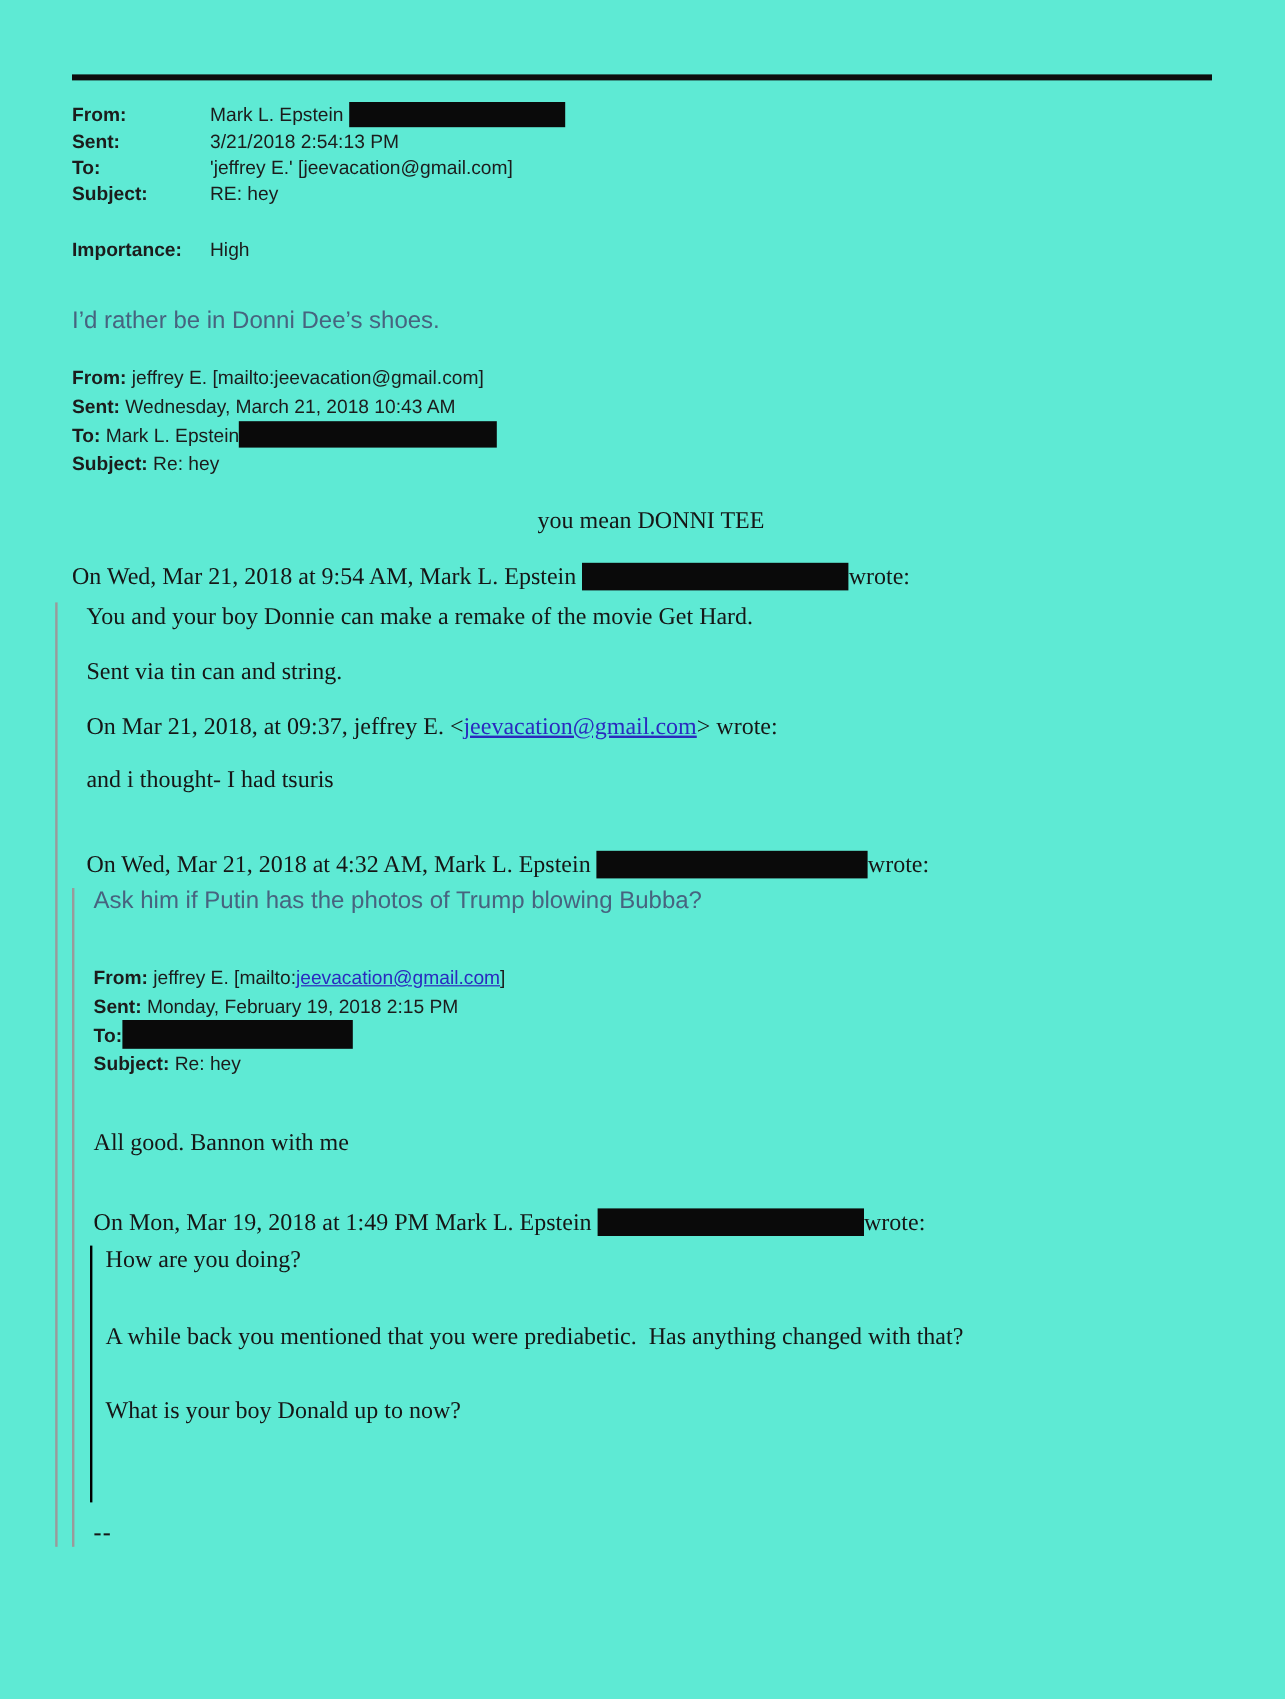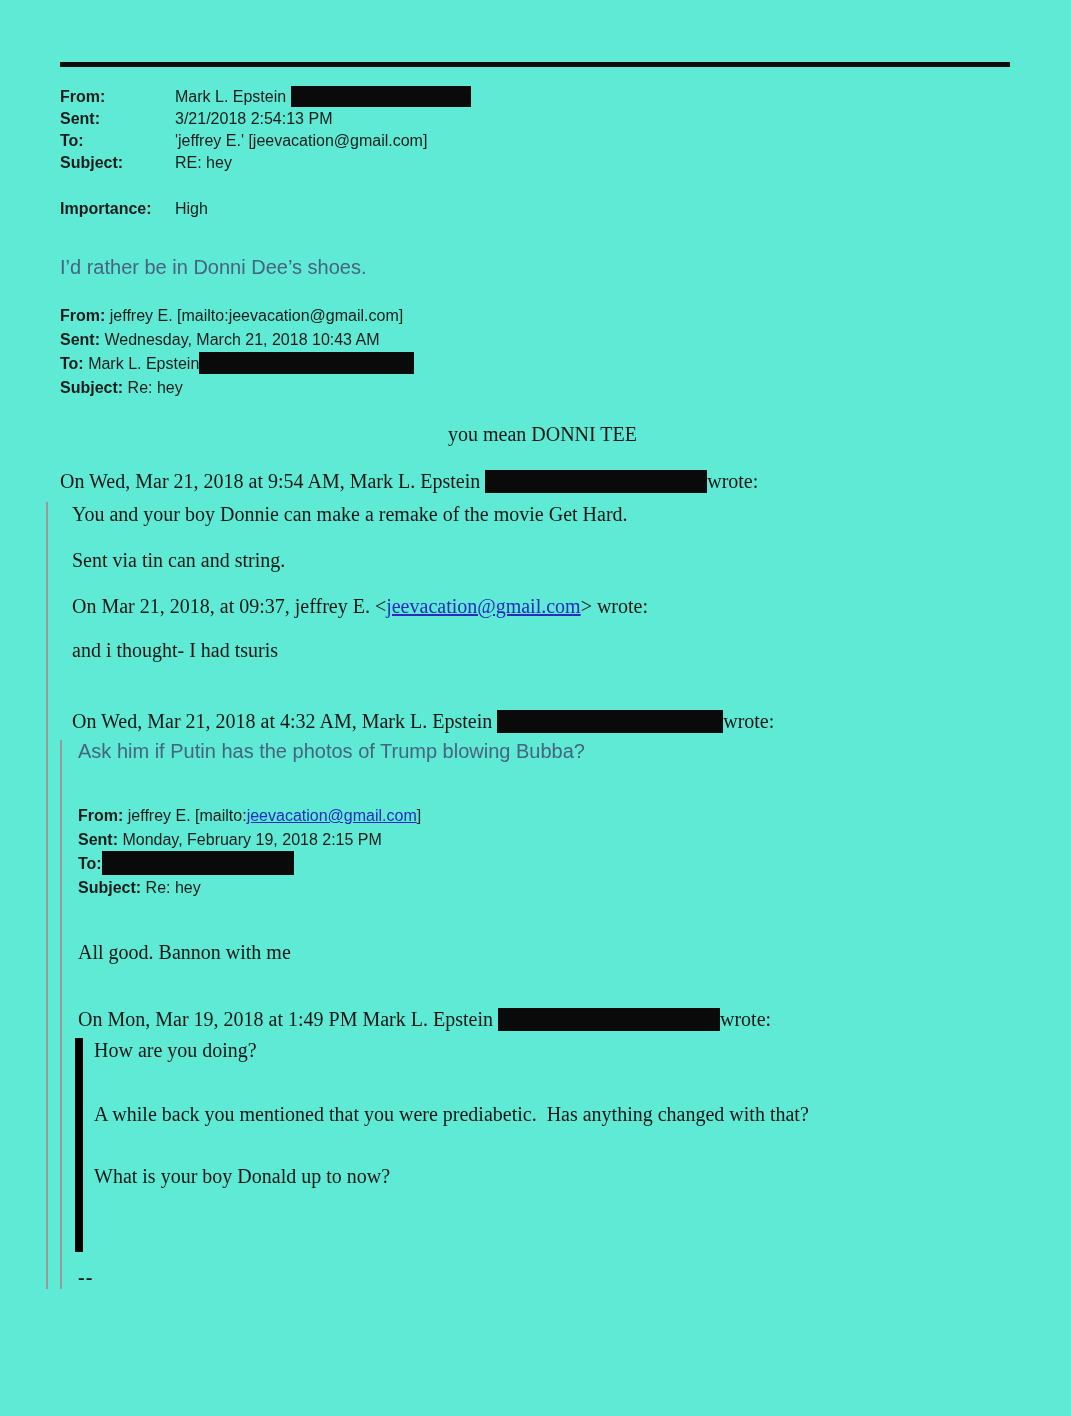--- a/index.html
+++ b/index.html
@@ -86,21 +86,21 @@
     font-size:20px;
     line-height:22px;
   }
   .hdr3 { margin-top:42px; }
   .allgood { margin-top:40px; }
   .attr4 { margin-top:42px; line-height:26px; }
 
   .bq3 {
     margin-top:6px;
     margin-left:-3px;
-    border-left:8px solid #000000;
+    border-left:2px solid #000000;
     padding-left:11px;
     padding-bottom:64px;
   }
   .bq3 .l2 { margin-top:40px; }
   .bq3 .l3 { margin-top:38px; }
 
   .sig-dashes { margin-top:13px; font-weight:bold; letter-spacing:1px; }
   .sig-note { margin-top:12px; padding-left:47px; }
 
   .footer {

